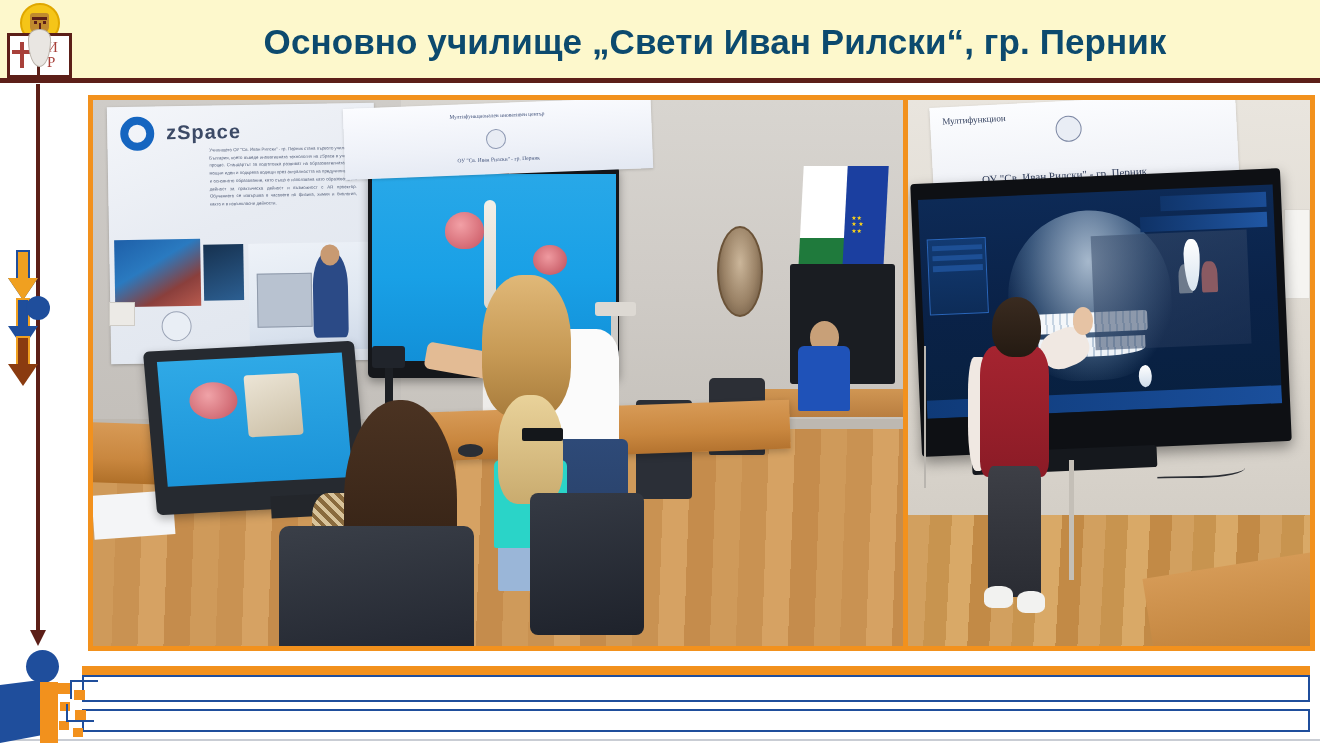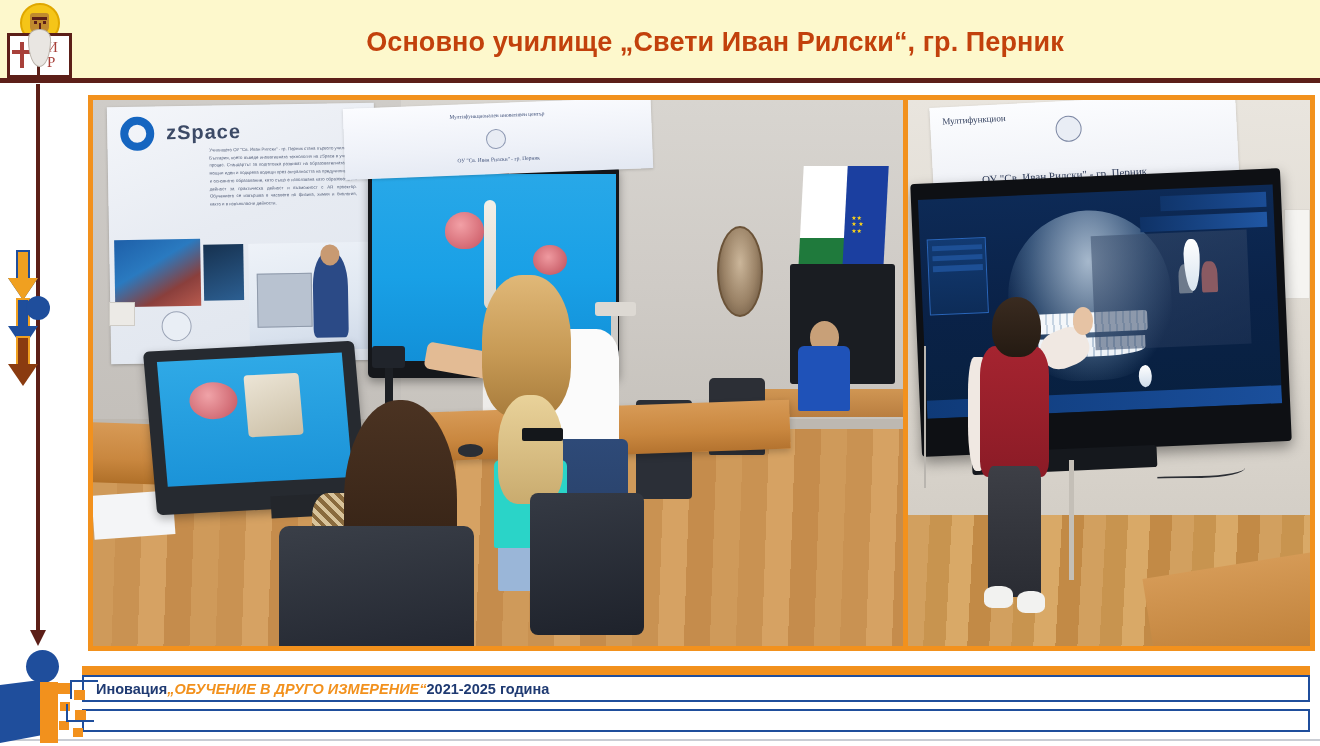--- a/index.html
+++ b/index.html
@@ -39,22 +39,22 @@
     background: #5c1f18;
   }
   .header-title {
     position: absolute;
     left: 120px; top: 14px;
     width: 1190px;
     height: 56px;
     display: flex;
     align-items: center;
     justify-content: center;
-    color: #c2410c;
-    font-size: 27px;
+    color: #0c4a6e;
+    font-size: 35px;
     font-weight: bold;
     letter-spacing: 0.1px;
     white-space: nowrap;
   }
 
   
   .logo {
     position: absolute;
     left: 3px; top: 2px;
     width: 72px;
@@ -925,25 +925,20 @@
       <div class="rp-student-head"></div>
       <div class="rp-student-legs"></div>
       <div class="rp-shoe-l"></div>
       <div class="rp-shoe-r"></div>
       <div class="rp-table"></div>
     </div>
   </div>
 
   <div class="footer-orange"></div>
   <div class="footer-band1"></div>
-  <div class="footer-text">
-    <span>Иновация </span>
-      <span class="accent">„ОБУЧЕНИЕ В ДРУГО ИЗМЕРЕНИЕ“</span>
-      <span> 2021-2025 година</span>
-  </div>
   <div class="footer-band2"></div>
   <div class="footer-rule-bottom"></div>
 
   <div class="picto">
     <div class="picto-head"></div>
     <div class="picto-body-blue"></div>
     <div class="picto-body-orange"></div>
     <div class="pb pb-1"></div>
     <div class="pb pb-2"></div>
     <div class="pb pb-3"></div>

